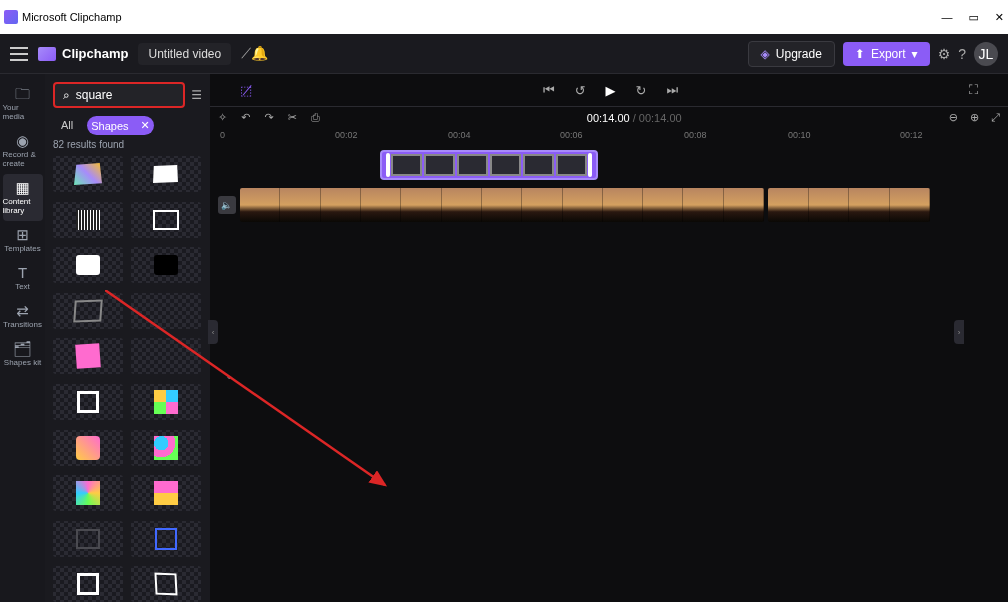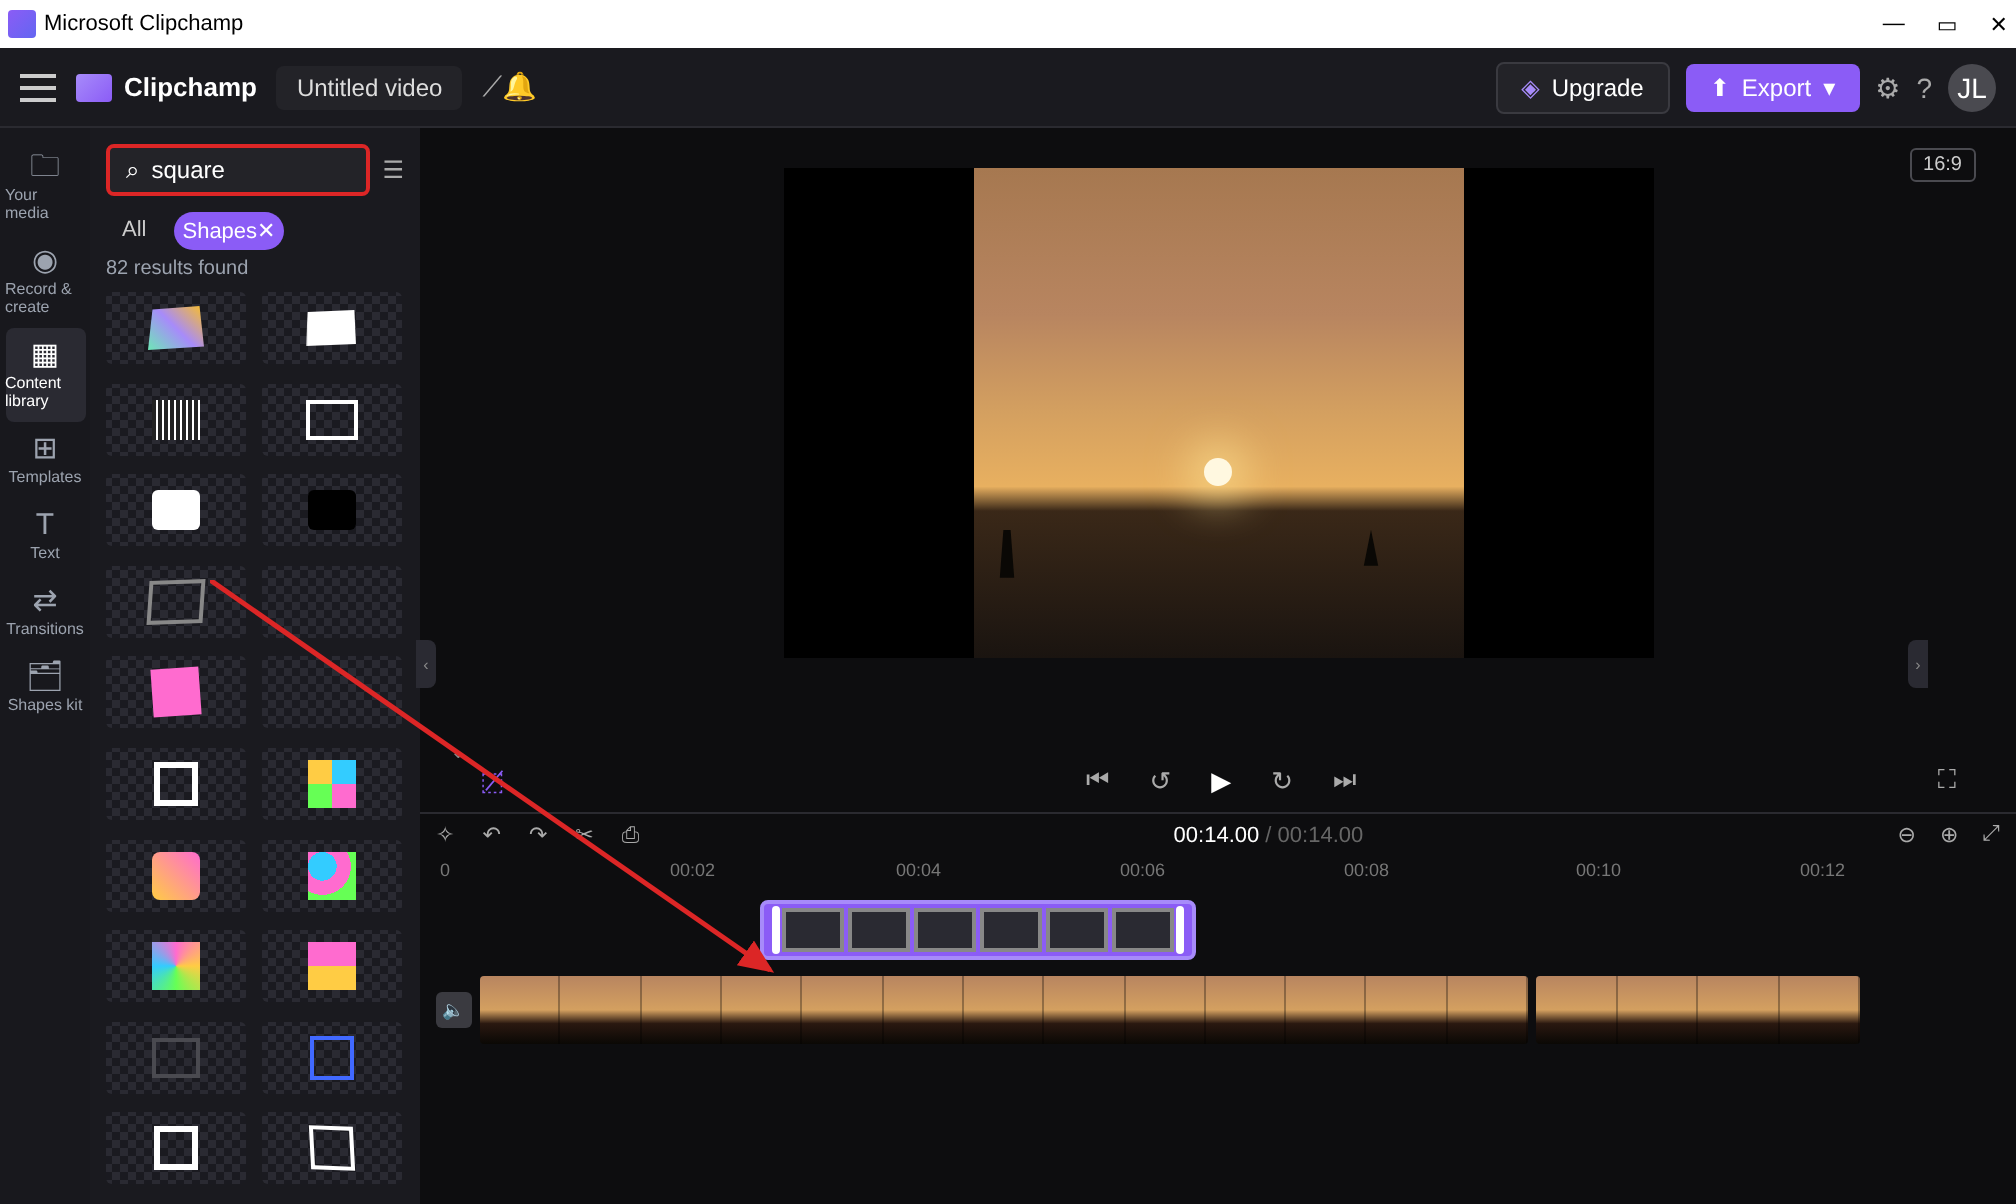--- a/index.html
+++ b/index.html
@@ -1,17 +1,17 @@
 <!DOCTYPE html>
 <html><head>
 <meta charset="utf-8">
 <style>
 *{margin:0;padding:0;box-sizing:border-box;font-family:"Segoe UI",Arial,sans-serif;user-select:none}
 body{background:#0d0d0f;color:#fff;width:1008px;height:602px;overflow:hidden;position:relative}
-.titlebar{height:24px;background:#fff;color:#000;display:flex;align-items:center;justify-content:space-between;padding:0 4px;font-size:11px}
+.titlebar{height:34px;background:#fff;color:#000;display:flex;align-items:center;justify-content:space-between;padding:0 4px;font-size:11px}
 .titlebar-left{display:flex;align-items:center;gap:4px}
 .titlebar-logo{width:14px;height:14px;background:linear-gradient(135deg,#8b5cf6,#6366f1);border-radius:2px}
 .win-controls{display:flex;gap:16px;font-size:11px}
 .topbar{height:40px;background:#1a1a1f;display:flex;align-items:center;justify-content:space-between;padding:12px 10px;border-bottom:1px solid #2a2a30}
 .topbar-left{display:flex;align-items:center;gap:10px}
 .hamburger{width:18px;height:14px;position:relative;cursor:pointer}
 .hamburger::before,.hamburger::after,.hamburger span{content:"";position:absolute;left:0;width:18px;height:2px;background:#ccc}
 .hamburger::before{top:0}.hamburger span{top:6px}.hamburger::after{top:12px}
 .app-logo{display:flex;align-items:center;gap:6px;font-size:13px;font-weight:600}
 .app-logo-ico{width:18px;height:14px;background:linear-gradient(135deg,#a78bfa,#8b5cf6);border-radius:2px}
@@ -28,21 +28,21 @@
 .rail-item{width:40px;display:flex;flex-direction:column;align-items:center;padding:6px 0;color:#9ca3af;font-size:8px;cursor:pointer;border-radius:4px;gap:2px}
 .rail-item.active{color:#fff;background:#2a2a32}
 .rail-ico{font-size:15px;line-height:15px}
 .lib-panel{width:165px;background:#1a1a1f;display:flex;flex-direction:column;padding:8px}
 .search-row{display:flex;align-items:center;gap:6px;margin-bottom:8px}
 .search-box{flex:1;display:flex;align-items:center;gap:6px;background:#232328;border:2px solid #dc2626;border-radius:4px;padding:4px 8px;font-size:12px;color:#fff}
 .search-box input{background:none;border:none;color:#fff;outline:none;font-size:12px;width:90px}
 .filter-ico{color:#aaa;font-size:12px}
 .chips-row{display:flex;gap:6px;margin-bottom:4px}
 .chip-all{font-size:11px;color:#ccc;padding:3px 8px;cursor:pointer}
-.chip-shapes{font-size:11px;color:#fff;background:#8b5cf6;padding:3px 4px;border-radius:10px;display:flex;align-items:center;gap:0;cursor:pointer}
+.chip-shapes{font-size:11px;color:#fff;background:#8b5cf6;padding:3px 4px;border-radius:10px;display:flex;align-items:center;gap:12px;cursor:pointer}
 .results-txt{font-size:10px;color:#9ca3af;margin-bottom:6px}
 .thumbs{flex:1;overflow:hidden;display:grid;grid-template-columns:1fr 1fr;gap:6px}
 .thumb{width:70px;height:36px;background:repeating-conic-gradient(#2a2a32 0% 25%,#1a1a20 0% 50%) 50% / 8px 8px;border-radius:3px;display:flex;align-items:center;justify-content:center;cursor:pointer}
 .center{flex:1;display:flex;flex-direction:column;position:relative}
 .preview-area{height:310px;display:flex;flex-direction:column;align-items:center;justify-content:flex-start;padding-top:20px;position:relative}
 .aspect-badge{position:absolute;right:20px;top:10px;background:none;border:1px solid #4a4a50;padding:2px 6px;font-size:10px;color:#ccc;border-radius:3px}
 .preview{width:435px;height:245px;background:#000;display:flex;align-items:center;justify-content:center;position:relative}
 .sunset{width:245px;height:245px;background:linear-gradient(180deg,#a67850 0%,#b88560 30%,#d4a060 50%,#e8b060 65%,#3a2818 70%,#1a1410 100%);position:relative;overflow:hidden}
 .sun{width:14px;height:14px;background:#fff8e0;border-radius:50%;position:absolute;left:50%;top:62%;transform:translate(-50%,-50%);box-shadow:0 0 20px 8px rgba(255,230,150,0.6)}
 .trees{position:absolute;bottom:18%;left:0;right:0;height:20px}
@@ -219,29 +219,20 @@
       <div class="thumb">
           <div style="width:22px;height:22px;border:3px solid #fff"></div>
         </div>
       <div class="thumb">
           <div style="width:22px;height:22px;border:2px solid #fff;transform:skew(3deg,2deg)"></div>
         </div>
     </div>
   </div>
 
   <div class="center">
-    <div class="preview-area">
-      <div class="aspect-badge">16:9</div>
-      <div class="preview">
-        <div class="sunset">
-          <div class="sun"></div>
-          <div class="trees"></div>
-        </div>
-      </div>
-    </div>
     <div class="player-bar">
       <span class="pc-ico" style="color:#8b5cf6">⬚̸</span>
       <div class="player-controls">
         <span class="pc-ico">⏮</span>
         <span class="pc-ico">↺</span>
         <span class="pc-ico" style="color:#fff">▶</span>
         <span class="pc-ico">↻</span>
         <span class="pc-ico">⏭</span>
       </div>
       <span class="pc-ico">⛶</span>
@@ -261,21 +252,21 @@
         <span>⊖</span>
         <span>⊕</span>
         <span>⤢</span>
       </div>
     </div>
     <div class="ruler">
       <span style="left:10px">0</span>
       <span style="left:125px">00:02</span>
       <span style="left:238px">00:04</span>
       <span style="left:350px">00:06</span>
-      <span style="left:462px">00:08</span>
+      <span style="left:474px">00:08</span>
       <span style="left:578px">00:10</span>
       <span style="left:690px">00:12</span>
     </div>
     <div class="tracks">
       <div class="shape-track">
         <div class="handle"></div>
         <div class="shape-frame"></div>
         <div class="shape-frame"></div>
         <div class="shape-frame"></div>
         <div class="shape-frame"></div>

